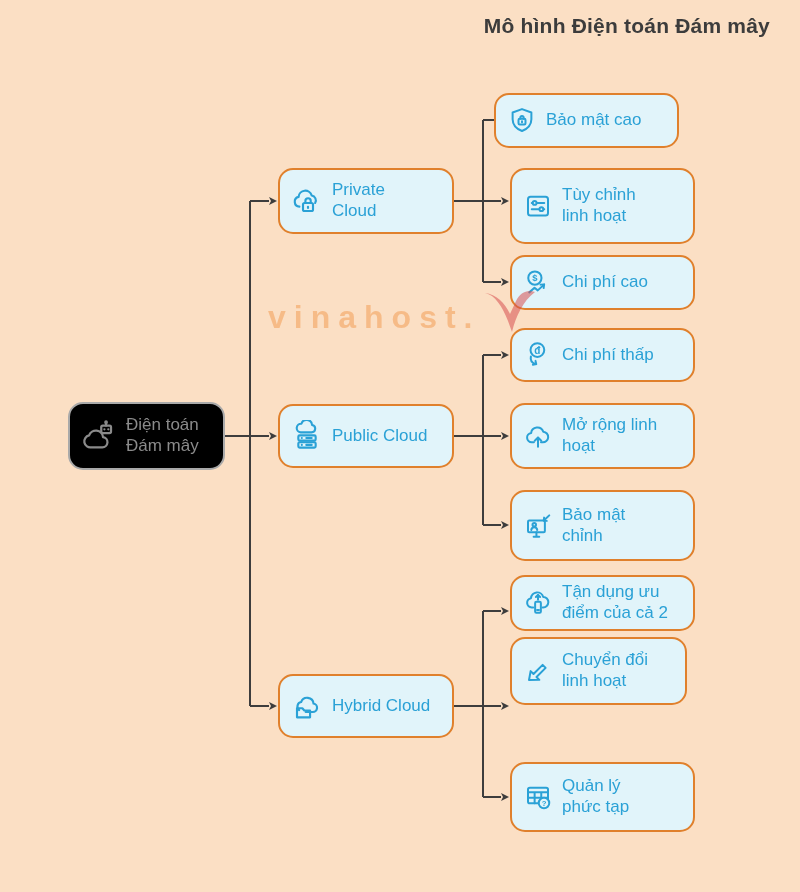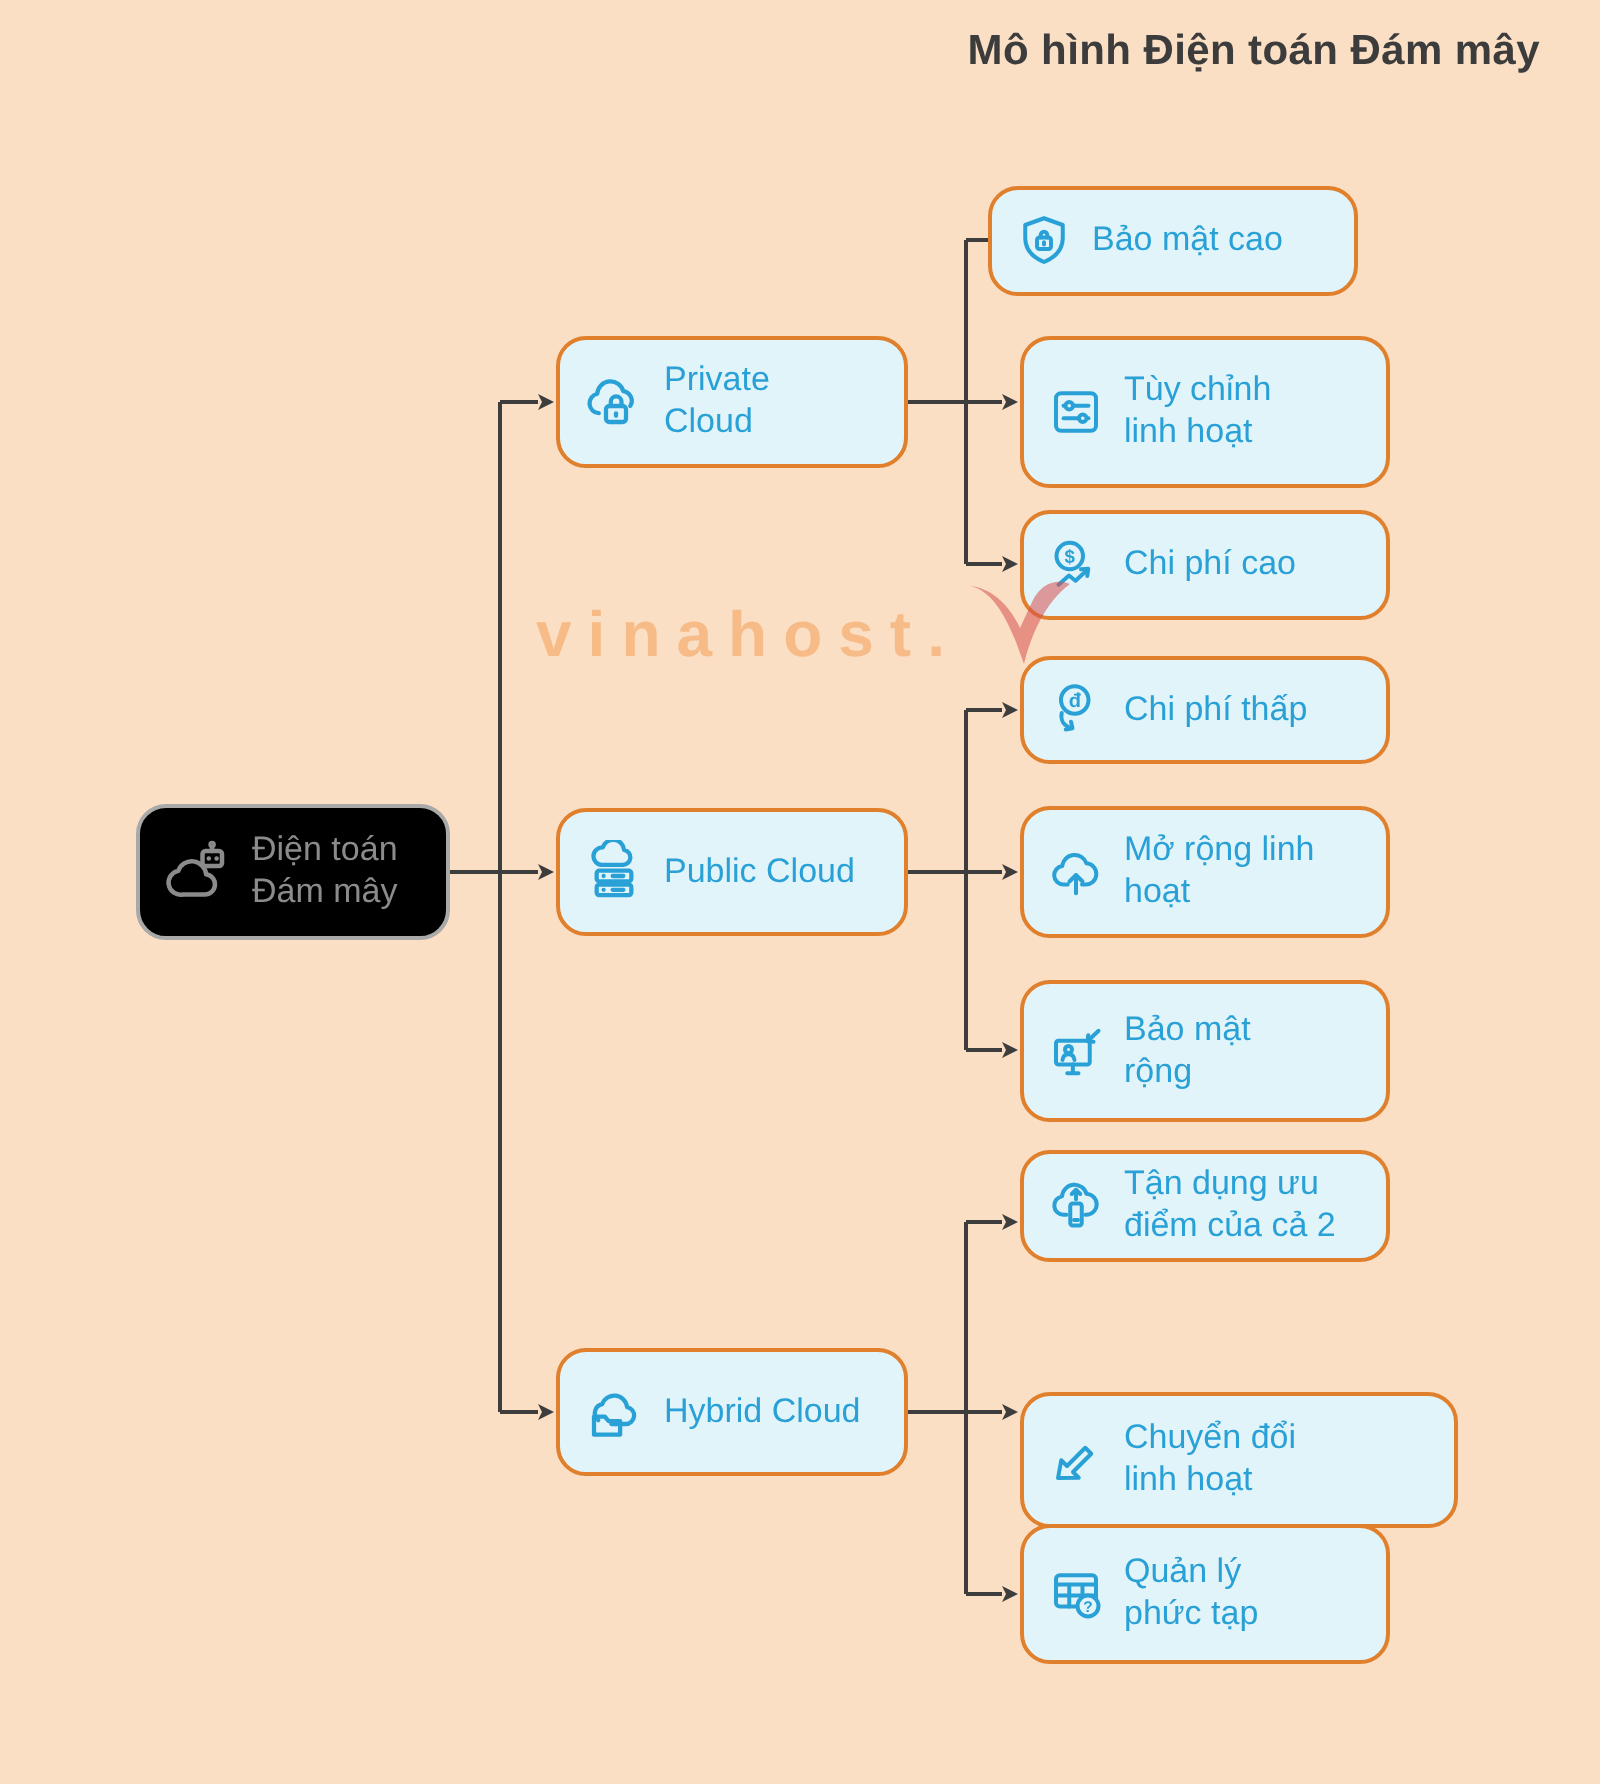--- a/index.html
+++ b/index.html
@@ -154,36 +154,36 @@
   <div class="node" style="left:510px;top:490px;width:185px;height:71px">
     <svg class="icon" width="30" height="30" viewBox="0 0 24 24" fill="none" stroke="currentColor" stroke-width="1.6" stroke-linecap="round" stroke-linejoin="round">
       <rect x="4" y="7.5" width="13.5" height="9.5" rx="1"></rect>
       <path d="M8.5 20.5h4.5M10.75 17v3.3"></path>
       <circle cx="9" cy="11" r="1.4"></circle>
       <path d="M6.6 15.2c.2-1.5 1.2-2.3 2.4-2.3s2.2.8 2.4 2.3"></path>
       <path d="M21 3.5l-4.3 4.1"></path>
       <path d="M16.9 5.3l-.3 2.4 2.4.2"></path>
     </svg>
     <span class="lbl">Bảo mật
-rộng</span>
+chỉnh</span>
   </div>
 
   <div class="node" style="left:510px;top:575px;width:185px;height:56px">
     <svg class="icon" width="30" height="30" viewBox="0 0 24 24" fill="none" stroke="currentColor" stroke-width="1.6" stroke-linecap="round" stroke-linejoin="round">
       <path d="M8.2 15.5H7a3.7 3.7 0 0 1-.6-7.35 5 5 0 0 1 9.8-1A3.6 3.6 0 0 1 16 15.5h-.3"></path>
       <rect x="9.7" y="11" width="4.6" height="8.8" rx="1" fill="#e1f4fa"></rect>
       <path d="M12 9.3V5.6"></path>
       <path d="M10.3 7.2L12 5.5l1.7 1.7"></path>
       <path d="M11.2 17.6h1.6"></path>
     </svg>
     <span class="lbl">Tận dụng ưu
 điểm của cả 2</span>
   </div>
 
-  <div class="node" style="left:510px;top:696px;width:219px;height:68px">
+  <div class="node" style="left:510px;top:637px;width:177px;height:68px">
     <svg class="icon" width="30" height="30" viewBox="0 0 24 24" fill="none" stroke="currentColor" stroke-width="1.6" stroke-linecap="round" stroke-linejoin="round">
       <path d="M4.8 19.2L6.1 12.1 8.4 14.4 15.7 7.1 18.1 9.5 10.8 16.8 13.1 19.1Z"></path>
     </svg>
     <span class="lbl">Chuyển đổi
 linh hoạt</span>
   </div>
 
   <div class="node" style="left:510px;top:762px;width:185px;height:70px">
     <svg class="icon" width="30" height="30" viewBox="0 0 24 24" fill="none" stroke="currentColor" stroke-width="1.6" stroke-linecap="round" stroke-linejoin="round">
       <rect x="4" y="4.5" width="16" height="12.5" rx="1.5"></rect>

